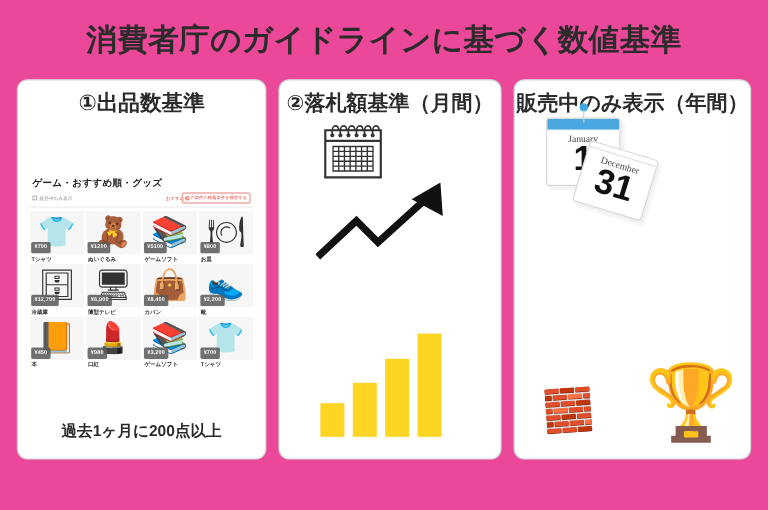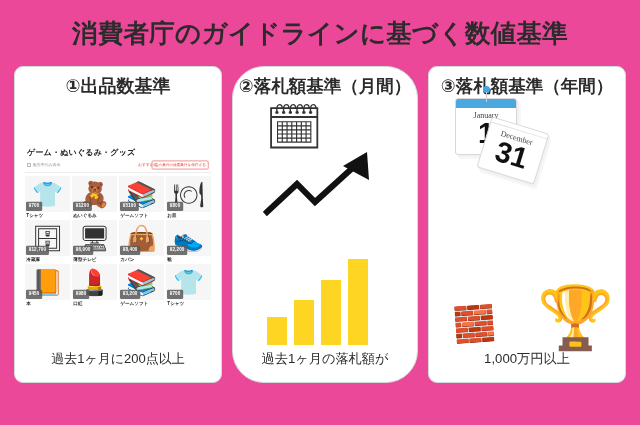--- a/index.html
+++ b/index.html
@@ -56,21 +56,21 @@
     border-radius: 9px;
     flex: 1 1 0;
     display: flex;
     flex-direction: column;
     align-items: center;
     padding: 10px 8px 8px 8px;
     position: relative;
     overflow: hidden;
   }
   .panel-1 { flex: 0 0 208px; }
-  .panel-2 { flex: 0 0 186px; border-radius: 32px; }
+  .panel-2 { flex: 0 0 186px; }
   .panel-3 { flex: 1 1 auto; }
 
   .panel-title {
     font-size: 17.5px;
     font-weight: bold;
     color: #2b2b2b;
     text-align: center;
     white-space: nowrap;
     line-height: 1.1;
     margin-bottom: 6px;
@@ -81,21 +81,21 @@
     flex: 1 1 auto;
     width: 100%;
     display: flex;
     align-items: center;
     justify-content: center;
     position: relative;
   }
 
   .panel-caption {
     font-size: 13.2px;
-    font-weight: normal;
+    font-weight: bold;
     color: #2b2b2b;
     text-align: left;
     line-height: 1.45;
     padding-bottom: 6px;
     white-space: nowrap;
   }
   .panel-1 .panel-caption { font-size: 13px; line-height: 1.42; }
 
   
   .listing {
@@ -330,21 +330,21 @@
     <div class="title-text">消費者庁のガイドラインに基づく数値基準</div>
   </div>
 
   <div class="panels">
 
     <div class="panel panel-1">
       <div class="panel-title">①出品数基準</div>
 
       <div class="panel-visual">
         <div class="listing">
-          <div class="listing-category">ゲーム・ぬいぐるみ・グッズ</div>
+          <div class="listing-category">ゲーム・おすすめ順・グッズ</div>
 
           <div class="listing-filters">
             <div class="filter-left">
               <span class="filter-checkbox"></span>
               <span class="filter-label">販売中のみ表示</span>
             </div>
             <div class="filter-right">
               <span class="filter-sort">おすすめ順</span>
               <span class="filter-pill">この条件の検索条件を保存する</span>
             </div>
@@ -472,26 +472,25 @@
           <div class="bars-2">
             <div class="bar" style="height:32%"></div>
             <div class="bar" style="height:52%"></div>
             <div class="bar" style="height:76%"></div>
             <div class="bar" style="height:100%"></div>
           </div>
         </div>
       </div>
 
       <div class="panel-caption">
-        <div>過去1ヶ月の落札額が</div>
       </div>
     </div>
 
     <div class="panel panel-3">
-      <div class="panel-title">③落札額基準（年間）</div>
+      <div class="panel-title">販売中のみ表示（年間）</div>
 
       <div class="panel-visual">
         <div class="visual-3">
 
           <div class="cal-3-jan">
             <span class="cal-pin"></span>
             <span class="cal-pin-line"></span>
             <div class="cal-card">
               <div class="cal-top-blue"></div>
               <div class="cal-month">January</div>
@@ -506,18 +505,17 @@
               <div class="cal-day">31</div>
             </div>
           </div>
 
           <span class="goldbar-3">🧱</span>
           <span class="trophy-3">🏆</span>
         </div>
       </div>
 
       <div class="panel-caption">
-        <div>1,000万円以上</div>
       </div>
     </div>
 
   </div>
 </div>
 
 </body></html>

